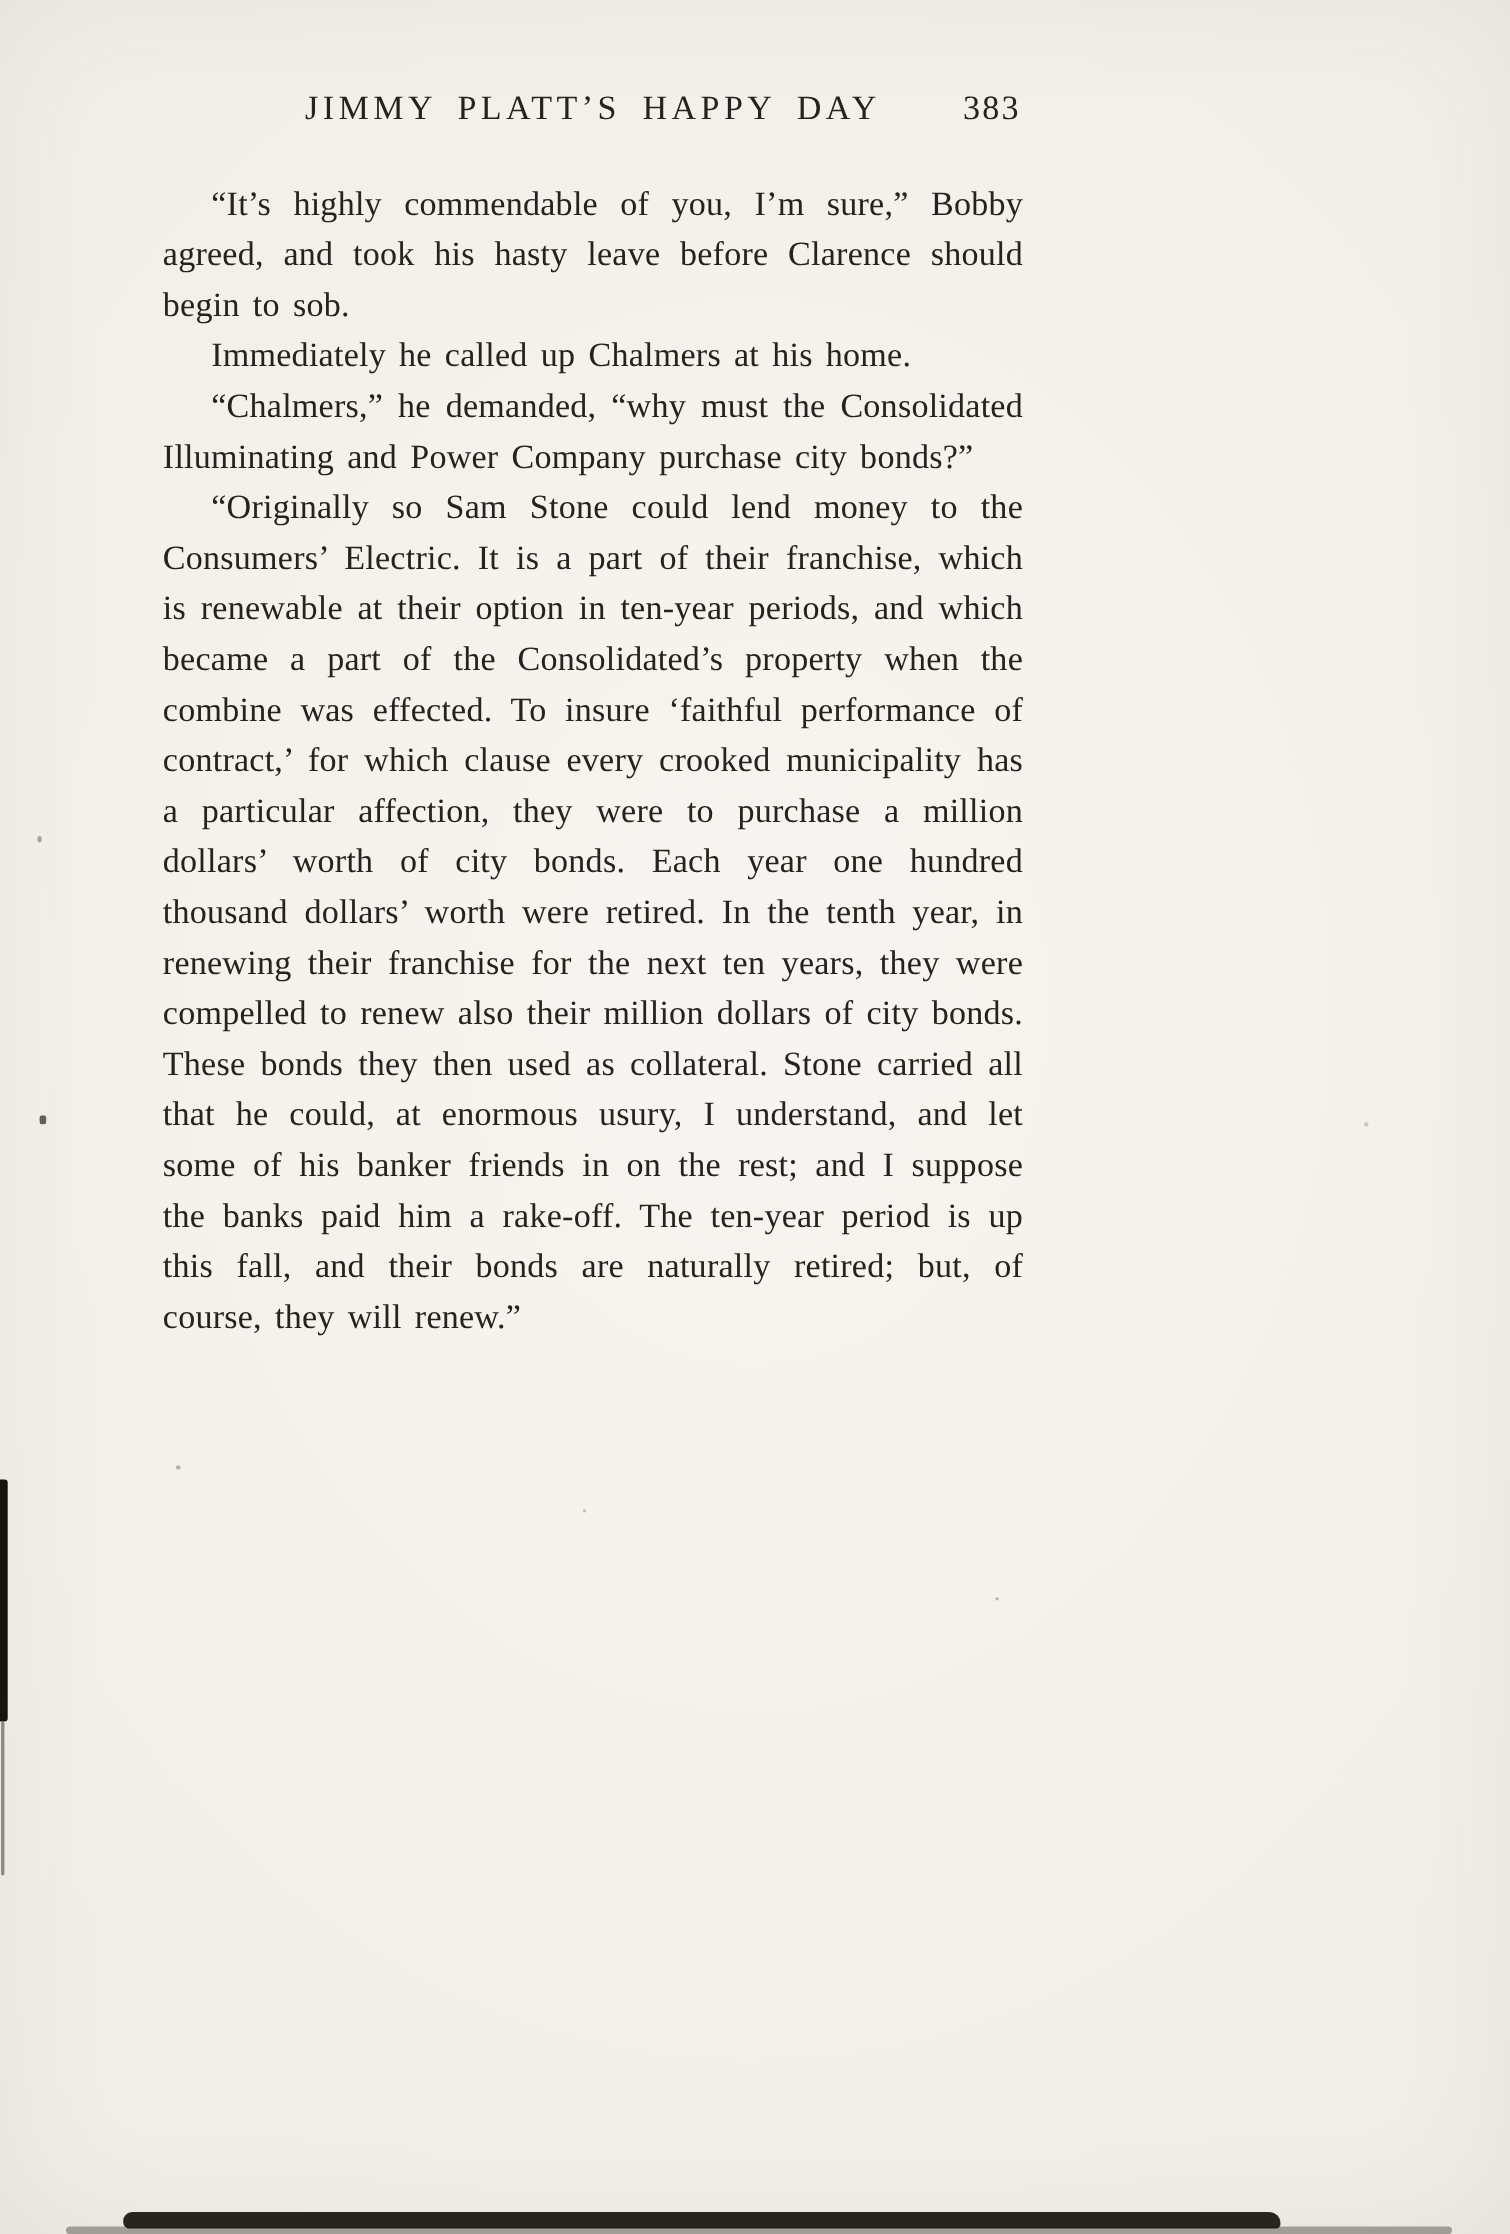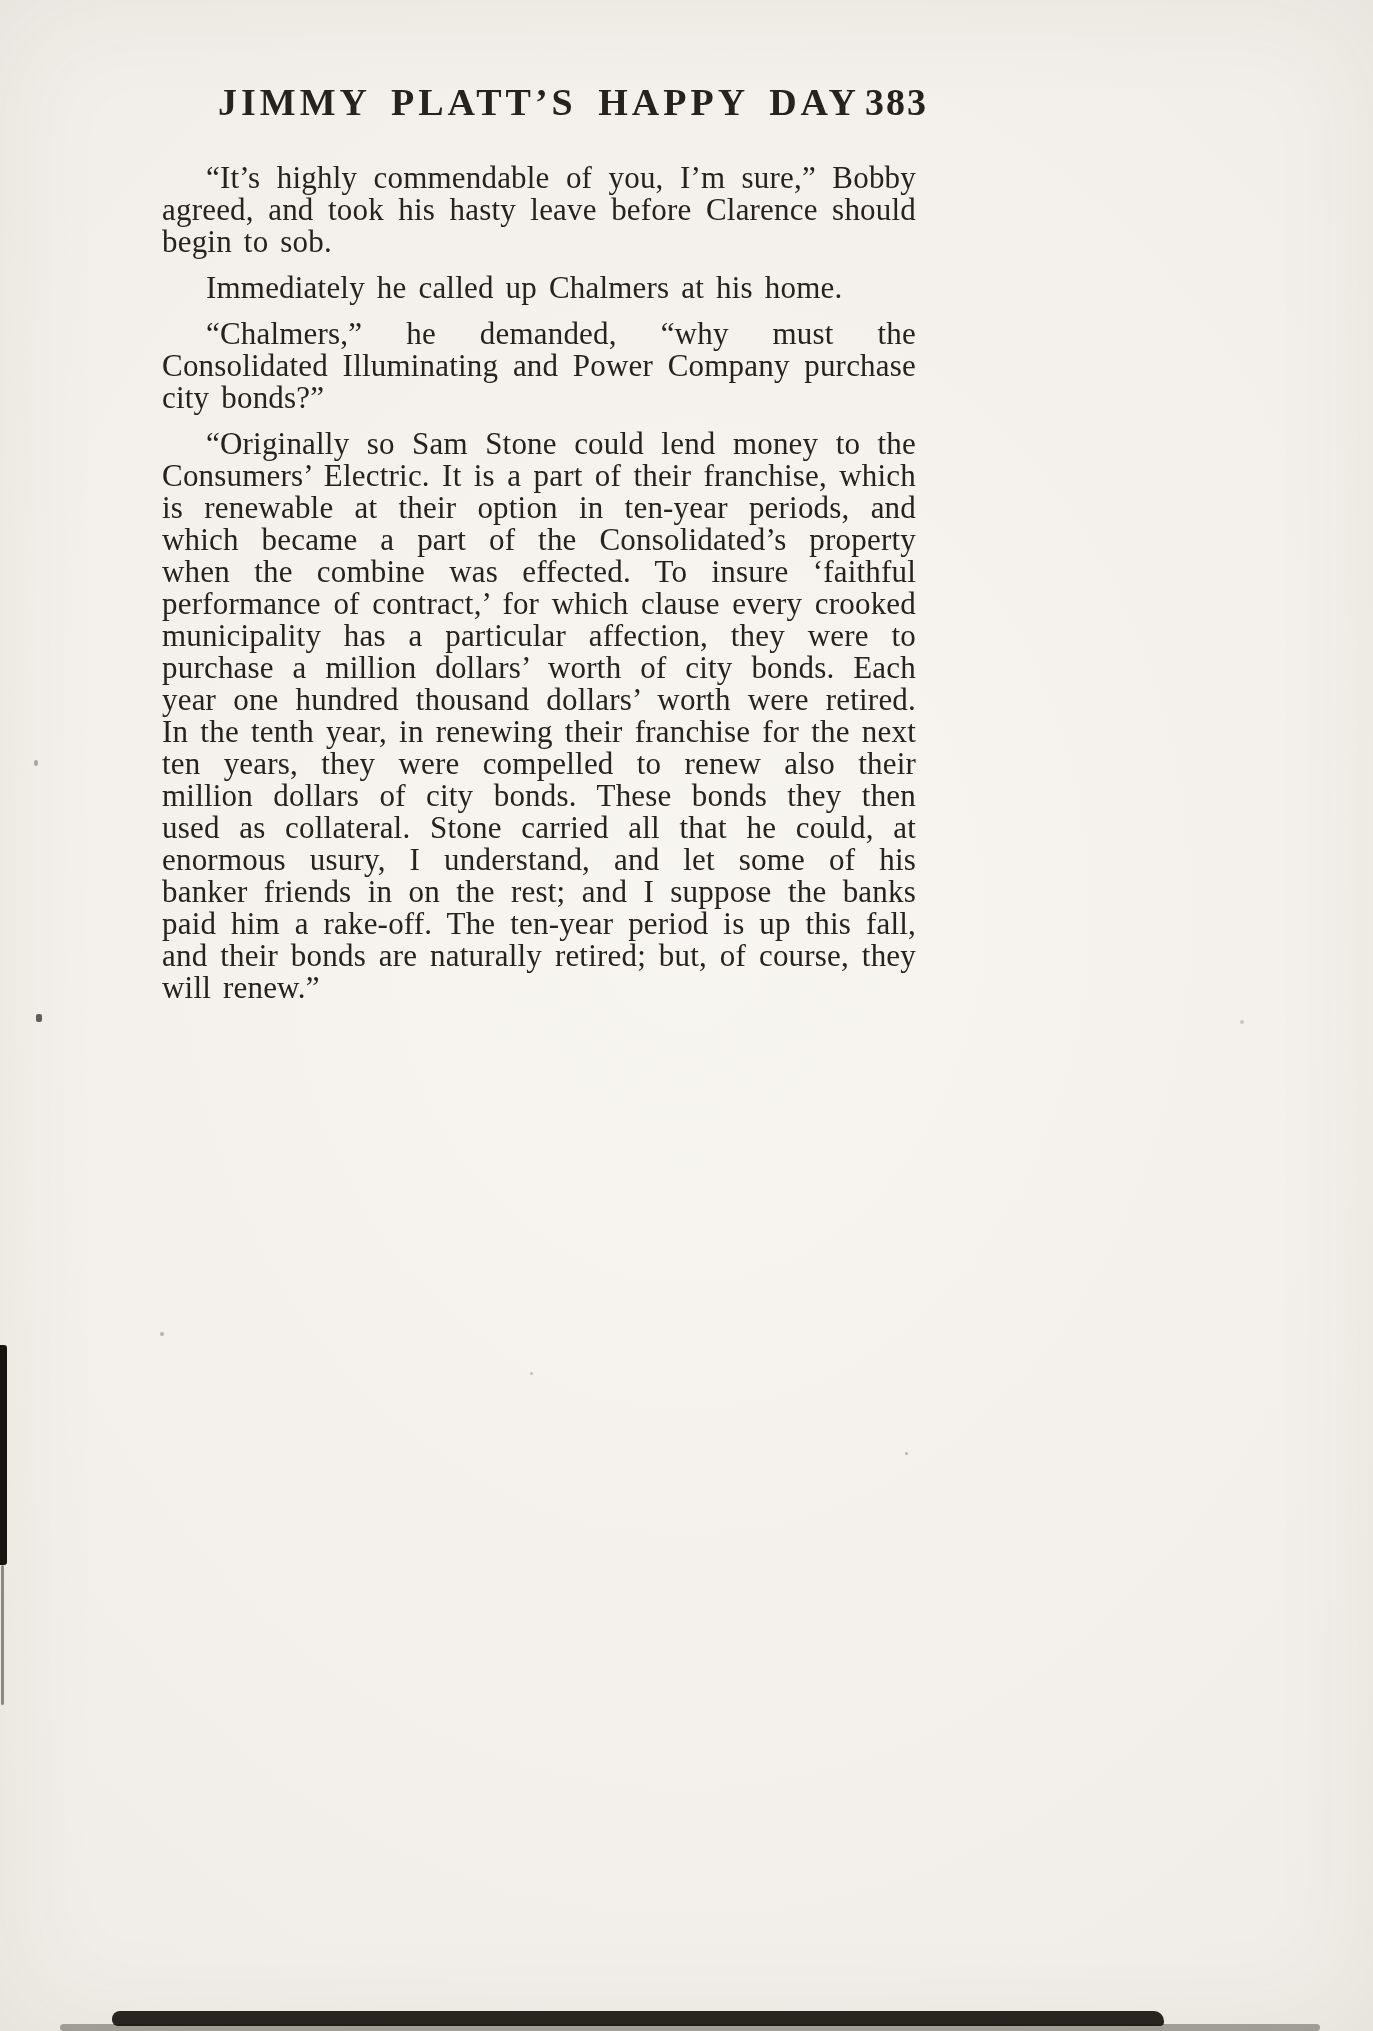--- a/index.html
+++ b/index.html
@@ -33,40 +33,40 @@
   .text-column {
     position: absolute;
     left: 148px;
     top: 80px;
     width: 782px;
   }
   .running-head {
     position: relative;
     height: 46px;
     margin-bottom: 36px;
-    font-size: 38px;
-    font-weight: bold;
+    font-size: 31px;
+    font-weight: normal;
     letter-spacing: 4px;
     white-space: nowrap;
   }
   .running-head .title {
     position: absolute;
     left: 50%;
     transform: translateX(-50%);
     word-spacing: 8px;
   }
   .running-head .pagenum {
     position: absolute;
     right: 2px;
     letter-spacing: 2px;
   }
   .body-text p {
-    margin: 14px;
+    margin: 0;
     font-size: 31px;
-    line-height: 32px;
+    line-height: 46px;
     text-align: justify;
     text-indent: 44px;
     word-spacing: 4px;
     letter-spacing: 0.2px;
   }
   
   .edge-bar-left {
     position: absolute;
     left: 0;
     top: 1345px;

